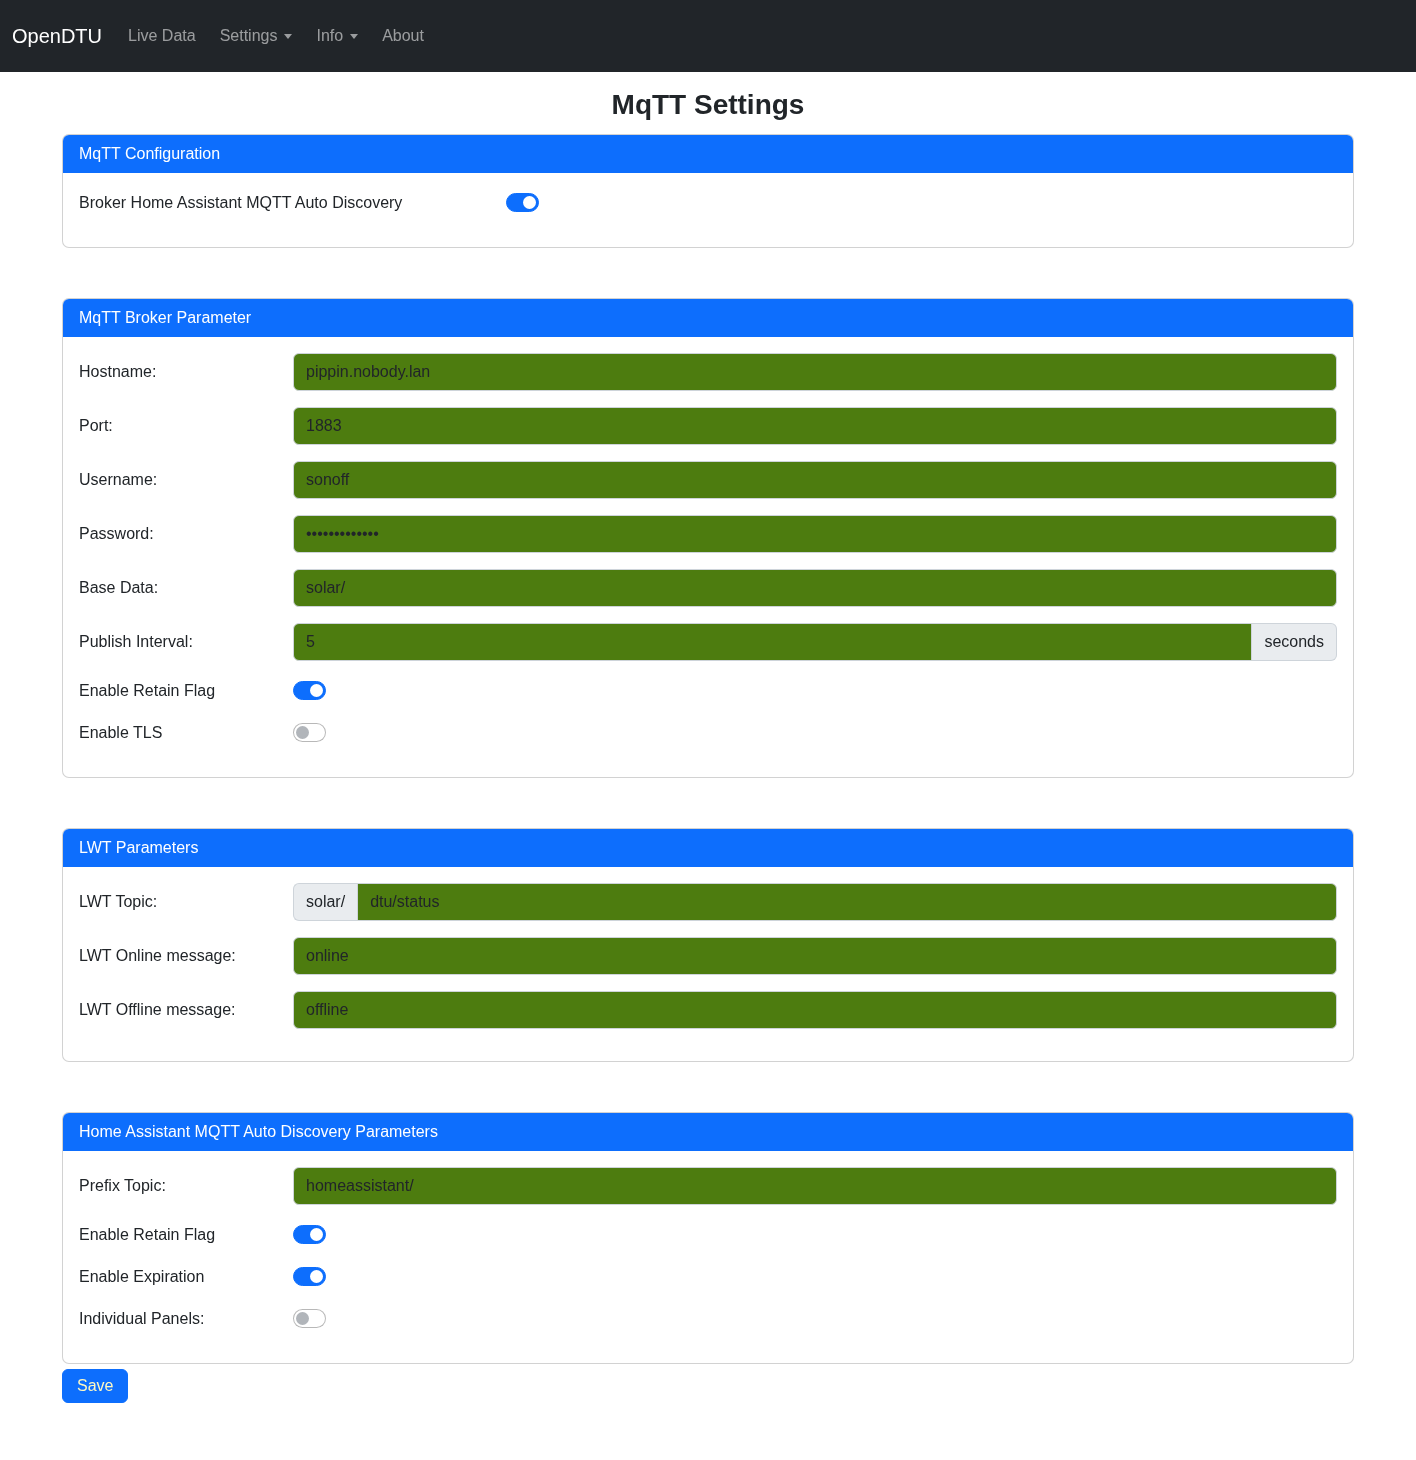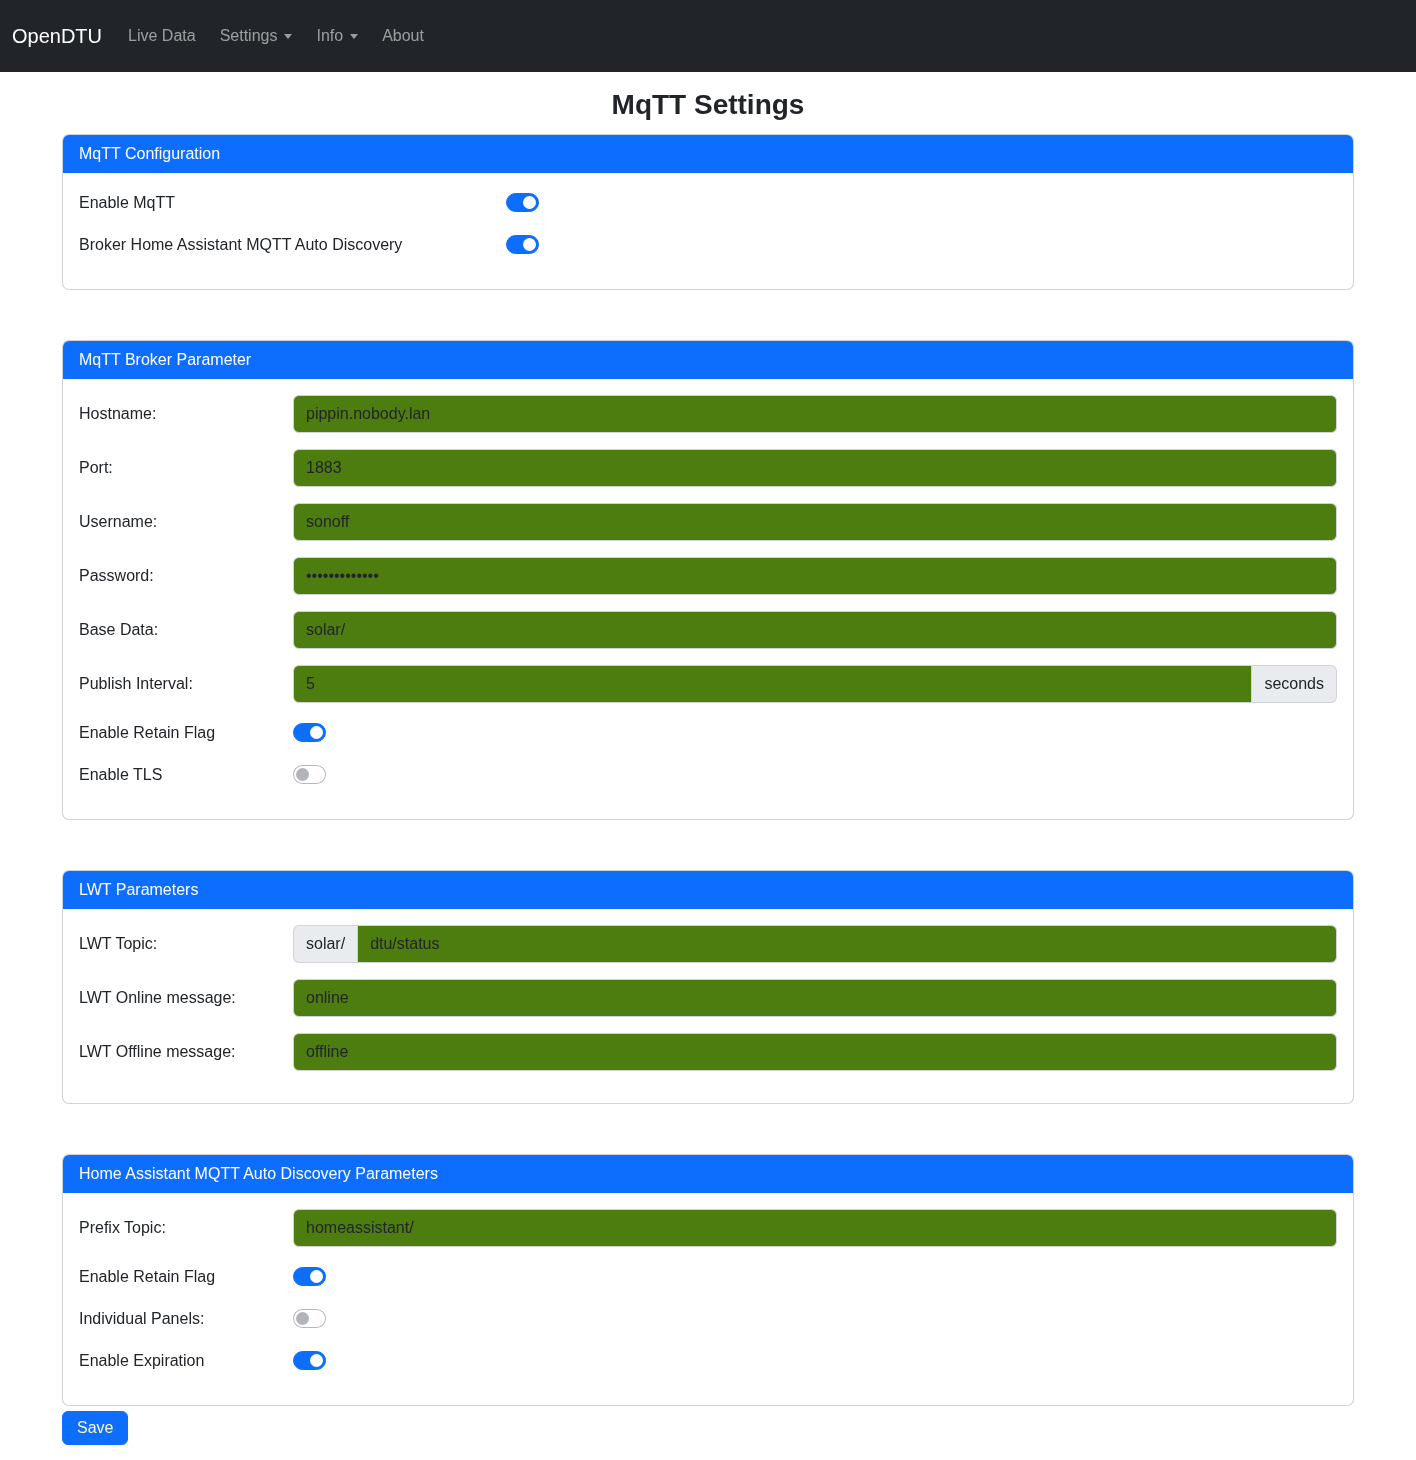--- a/index.html
+++ b/index.html
@@ -75,24 +75,20 @@
 </nav>
 
 <div class="container">
   <h1 class="page-title">MqTT Settings</h1>
 
   
   <div class="card">
     <div class="card-header">MqTT Configuration</div>
     <div class="card-body">
       <div class="row trow">
-        <label class="lbl lbl-wide">Enable MqTT</label>
-        <div class="switch on"></div>
-      </div>
-      <div class="row trow">
         <label class="lbl lbl-wide">Broker Home Assistant MQTT Auto Discovery</label>
         <div class="switch on"></div>
       </div>
     </div>
   </div>
 
   
   <div class="card">
     <div class="card-header">MqTT Broker Parameter</div>
     <div class="card-body">
@@ -162,24 +158,24 @@
     <div class="card-body">
       <div class="row">
         <label class="lbl">Prefix Topic:</label>
         <input class="inp" type="text" value="homeassistant/" style="">
       </div>
       <div class="row trow">
         <label class="lbl">Enable Retain Flag</label>
         <div class="switch on"></div>
       </div>
       <div class="row trow">
+        <label class="lbl">Enable Expiration</label>
+        <div class="switch on"></div>
+      </div>
+      <div class="row trow">
         <label class="lbl">Individual Panels:</label>
         <div class="switch"></div>
-      </div>
-      <div class="row trow">
-        <label class="lbl">Enable Expiration</label>
-        <div class="switch on"></div>
       </div>
     </div>
   </div>
 
   <button class="btn-save">Save</button>
 </div>
 
 </body></html>

